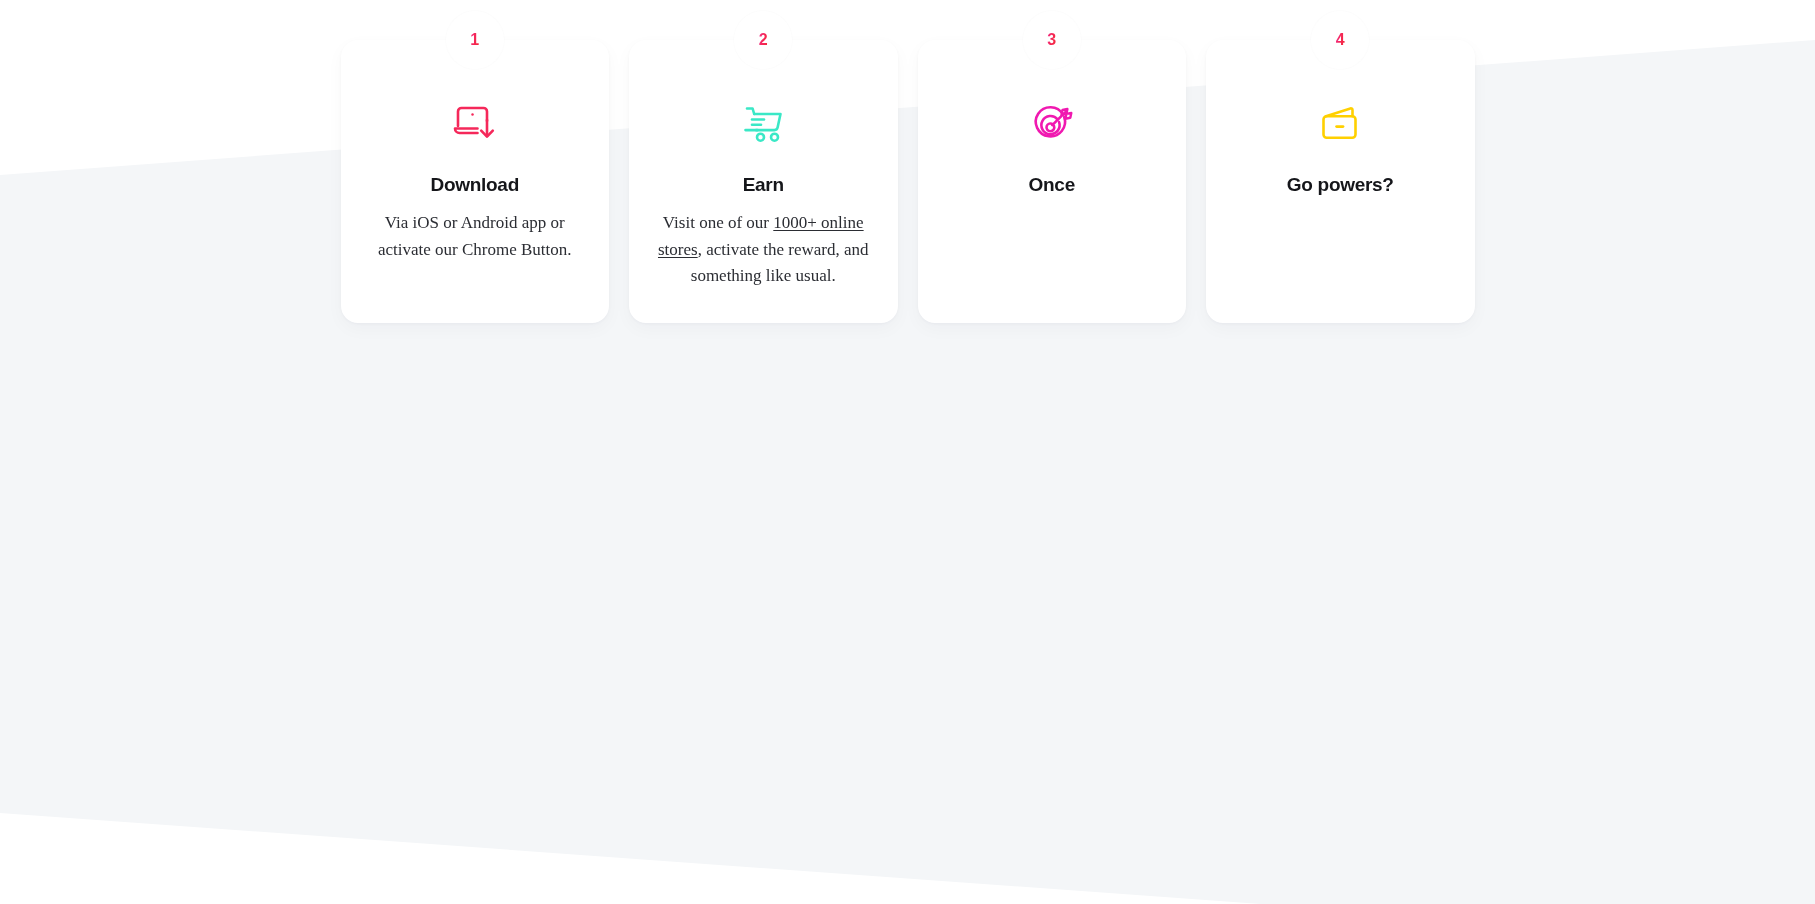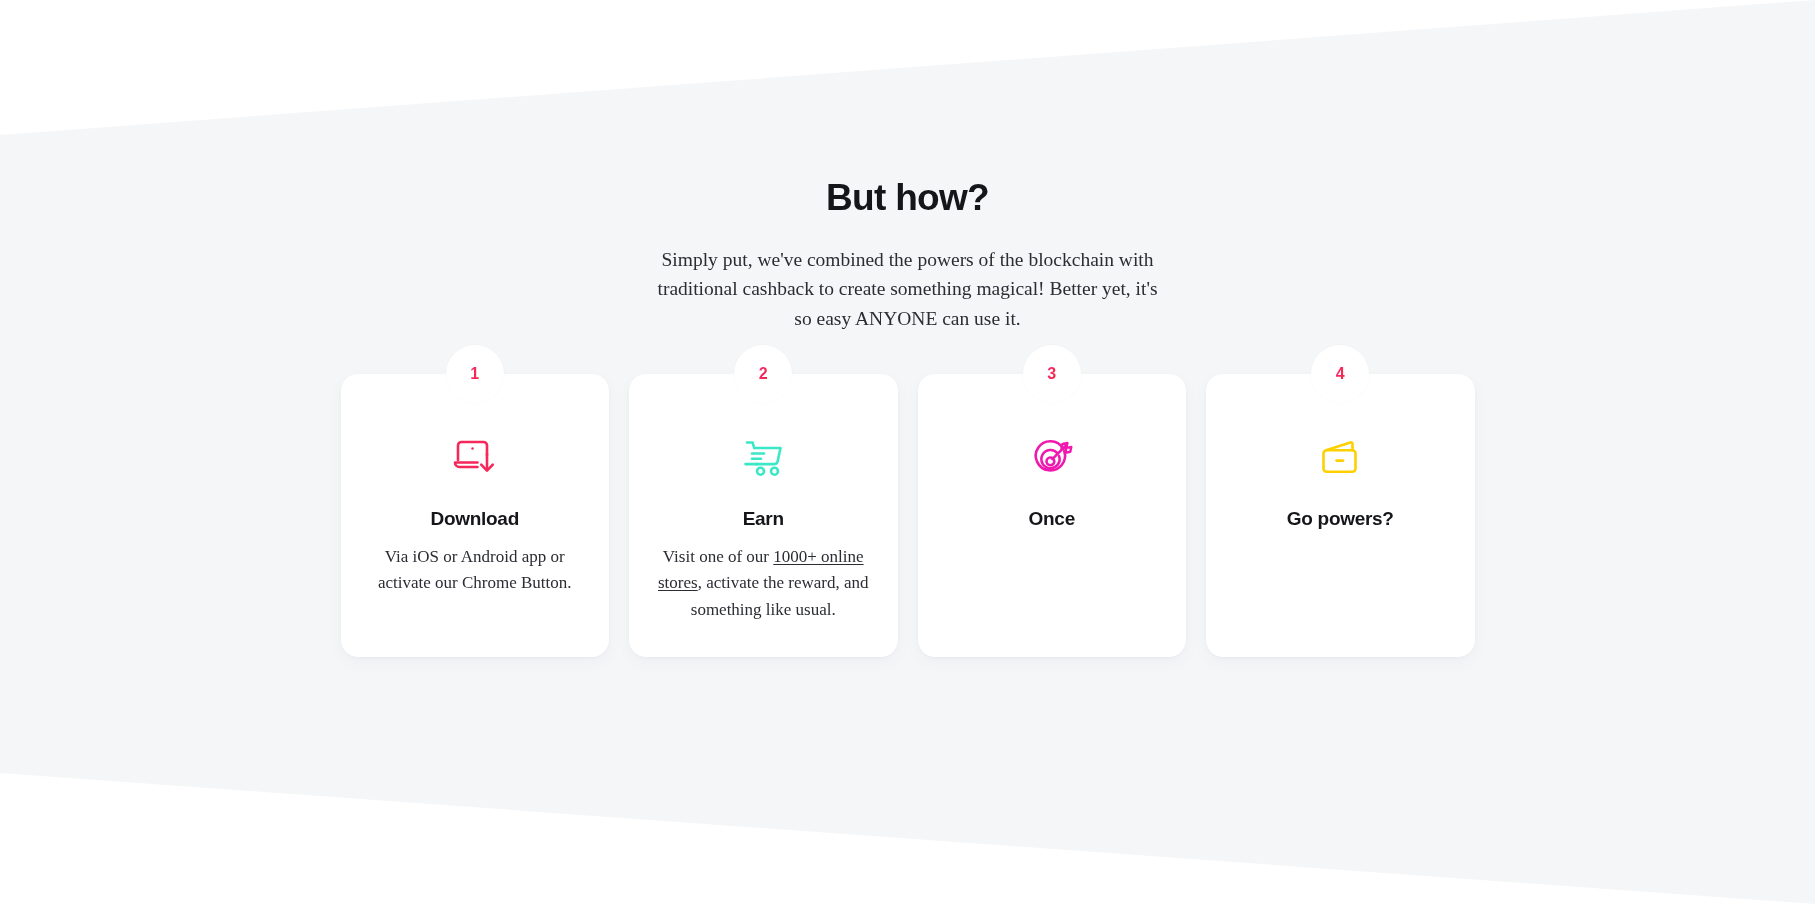--- a/index.html
+++ b/index.html
@@ -153,24 +153,20 @@
 </style>
 </head>
 <body>
 
 <div class="page">
 
   <div class="band"></div>
 
   <div class="content">
 
-    <div class="heading-wrap">
-      <h1 class="page-title">But how?</h1>
-      <p class="page-subtitle">Simply put, we've combined the powers of the blockchain with traditional cashback to create something magical! Better yet, it's so easy ANYONE can use it.</p>
-    </div>
 
     <div class="cards">
 
       <div class="card-slot">
         <div class="badge">
           <span class="badge-num">1</span>
         </div>
         <div class="card">
           <div class="card-icon">
             <svg width="56" height="56" viewBox="0 0 56 56" fill="none" aria-hidden="true">

